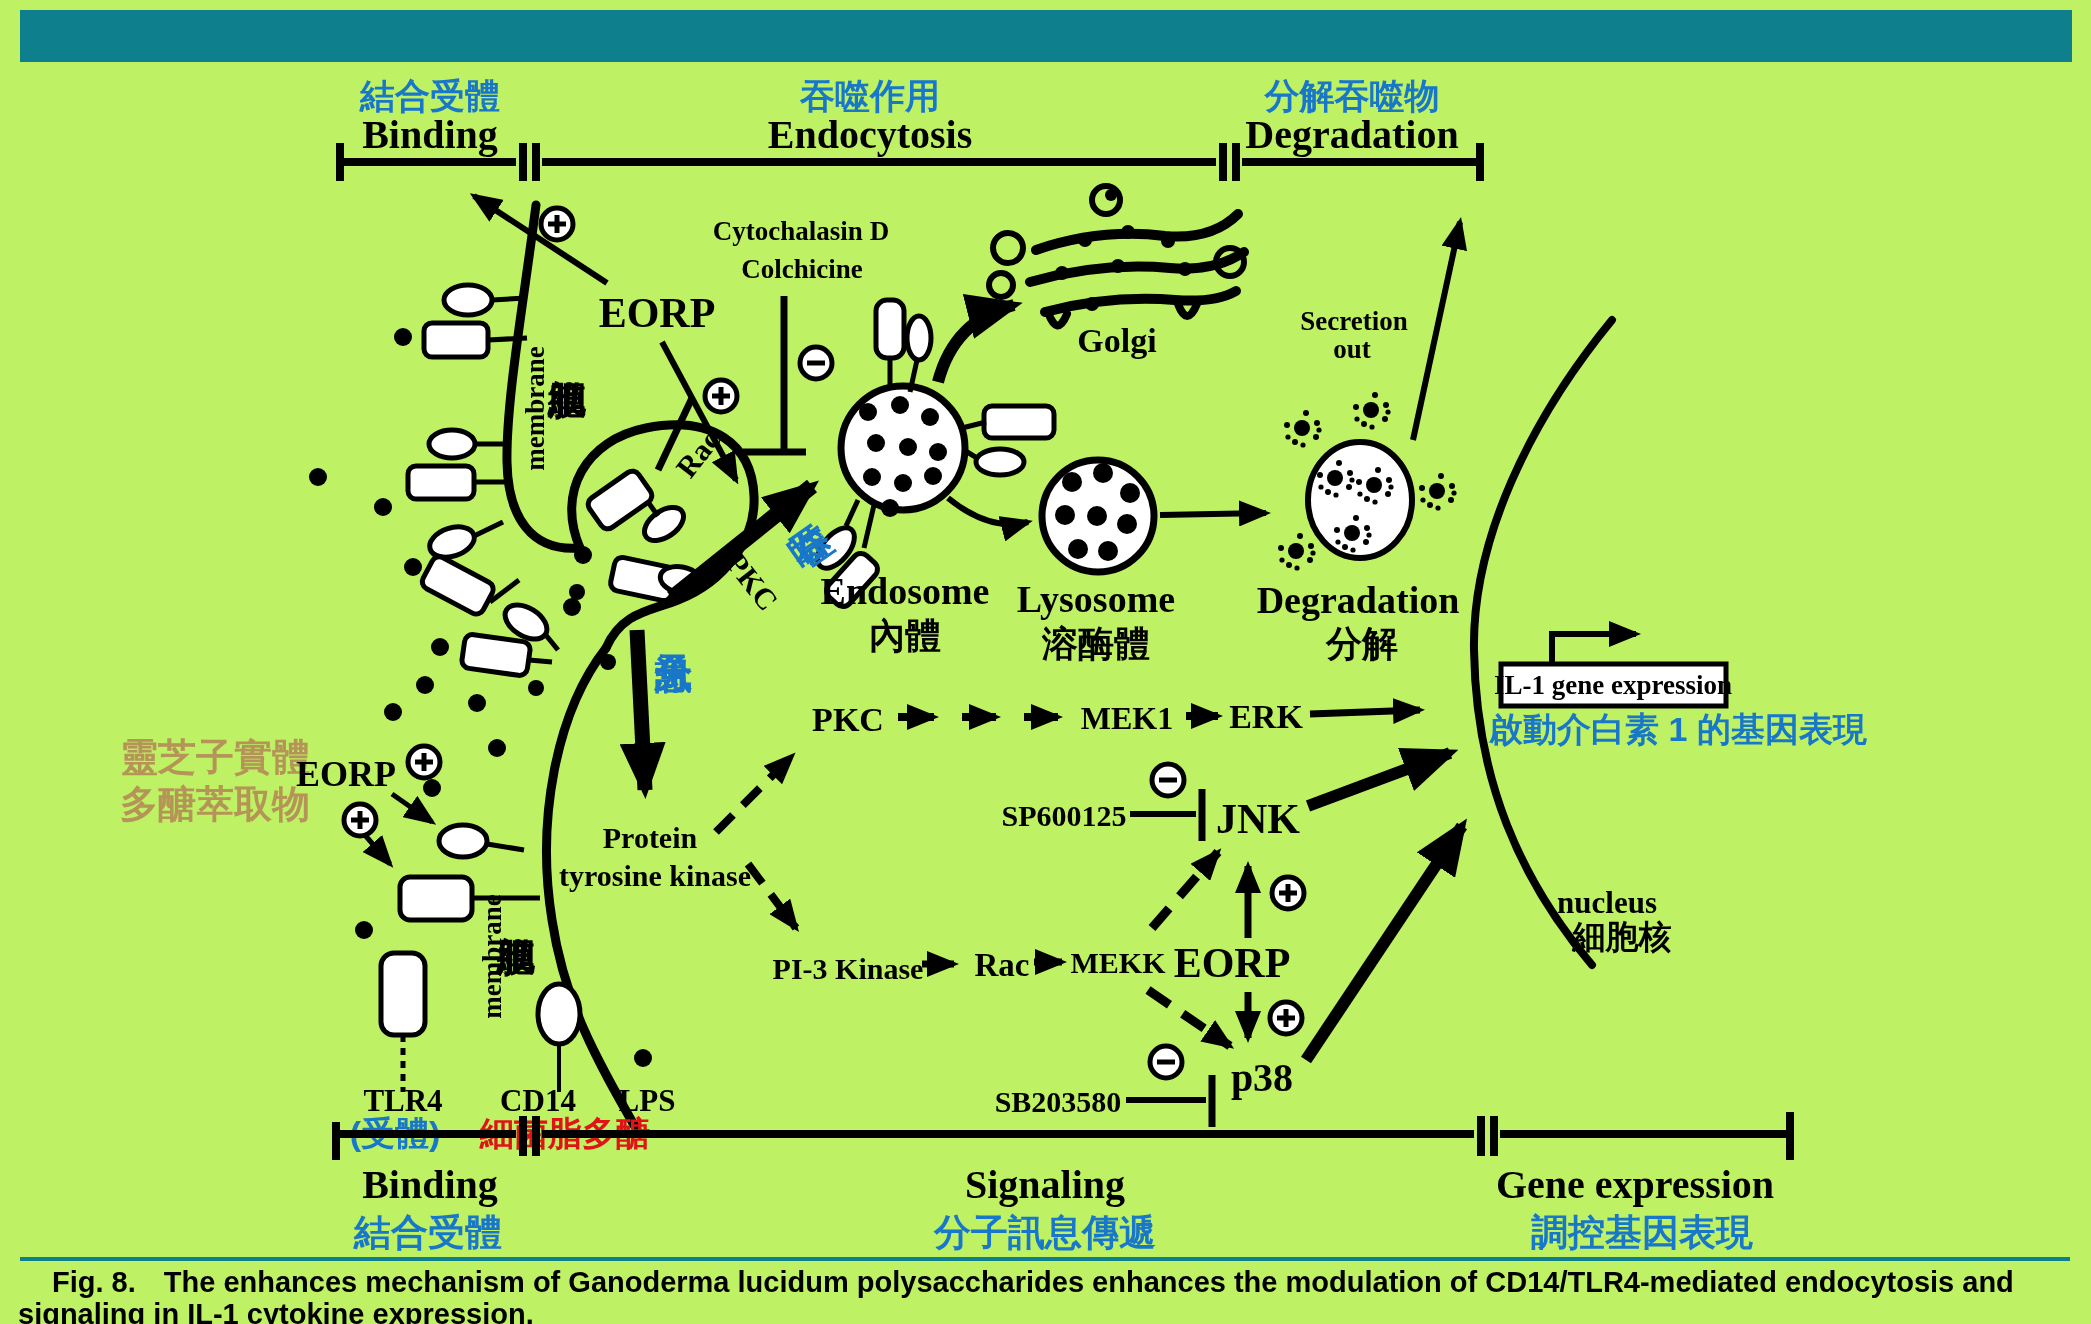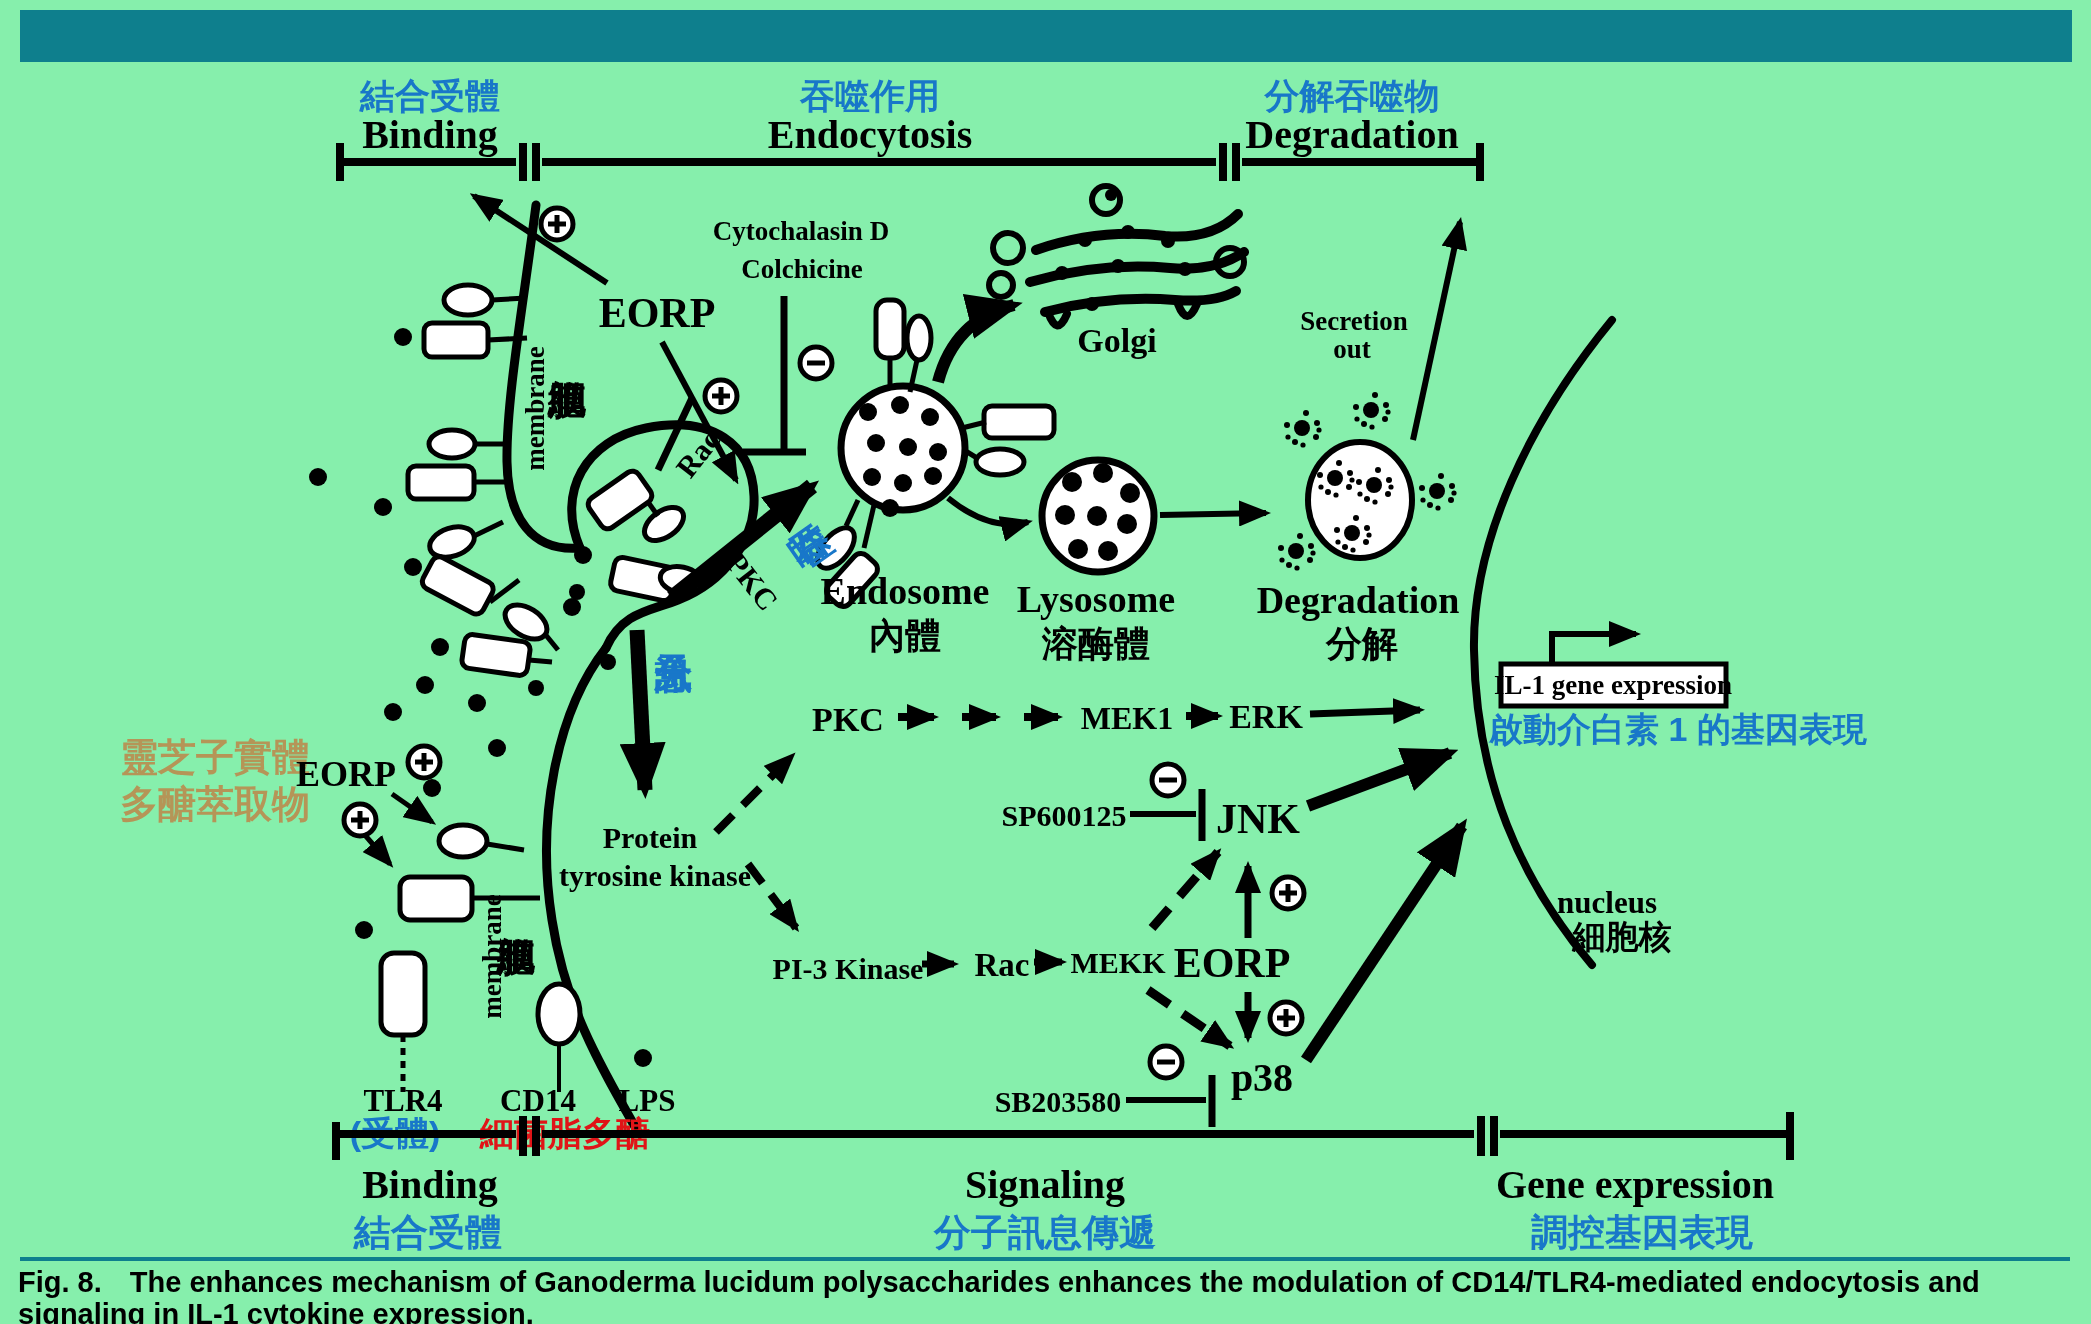--- a/index.html
+++ b/index.html
@@ -1,28 +1,28 @@
 <!DOCTYPE html>
 <html><head>
 <meta charset="utf-8">
 <style>
   html,body { margin:0; padding:0; background:#ffffff; }
-  #page { position:relative; width:2091px; height:1324px; background:#86efac; overflow:hidden;
+  #page { position:relative; width:2091px; height:1324px; background:#bef264; overflow:hidden;
           font-family:"Liberation Serif", serif; }
   svg text { user-select:none; }
   .serifB { font-family:"Liberation Serif", serif; font-weight:bold; fill:#000; }
   .sansB  { font-family:"Liberation Sans", sans-serif; font-weight:bold; }
   .vtext  { position:absolute; writing-mode:vertical-rl; text-orientation:upright;
             font-family:"Liberation Sans", sans-serif; font-weight:bold; line-height:1.0; }
   .rot90  { position:absolute; transform:rotate(-90deg); font-family:"Liberation Serif", serif;
             font-weight:bold; white-space:nowrap; text-align:center; }
   #caption { position:absolute; left:18px; top:1266px; width:2055px;
              font-family:"Liberation Sans", sans-serif; font-weight:bold; font-size:29px;
              line-height:1.12; color:#000; }
-  #caption .fig { margin-right:28px; }
+  #caption .fig { margin-right:28px;margin-left:34px; }
   #caption .it { }
 </style>
 </head>
 <body>
 
 <div id="page">
 
 <svg width="2091" height="1324" viewBox="0 0 2091 1324">
   <defs>
     <marker id="ah" markerUnits="userSpaceOnUse" markerWidth="32" markerHeight="26" refX="27" refY="13" orient="auto">

